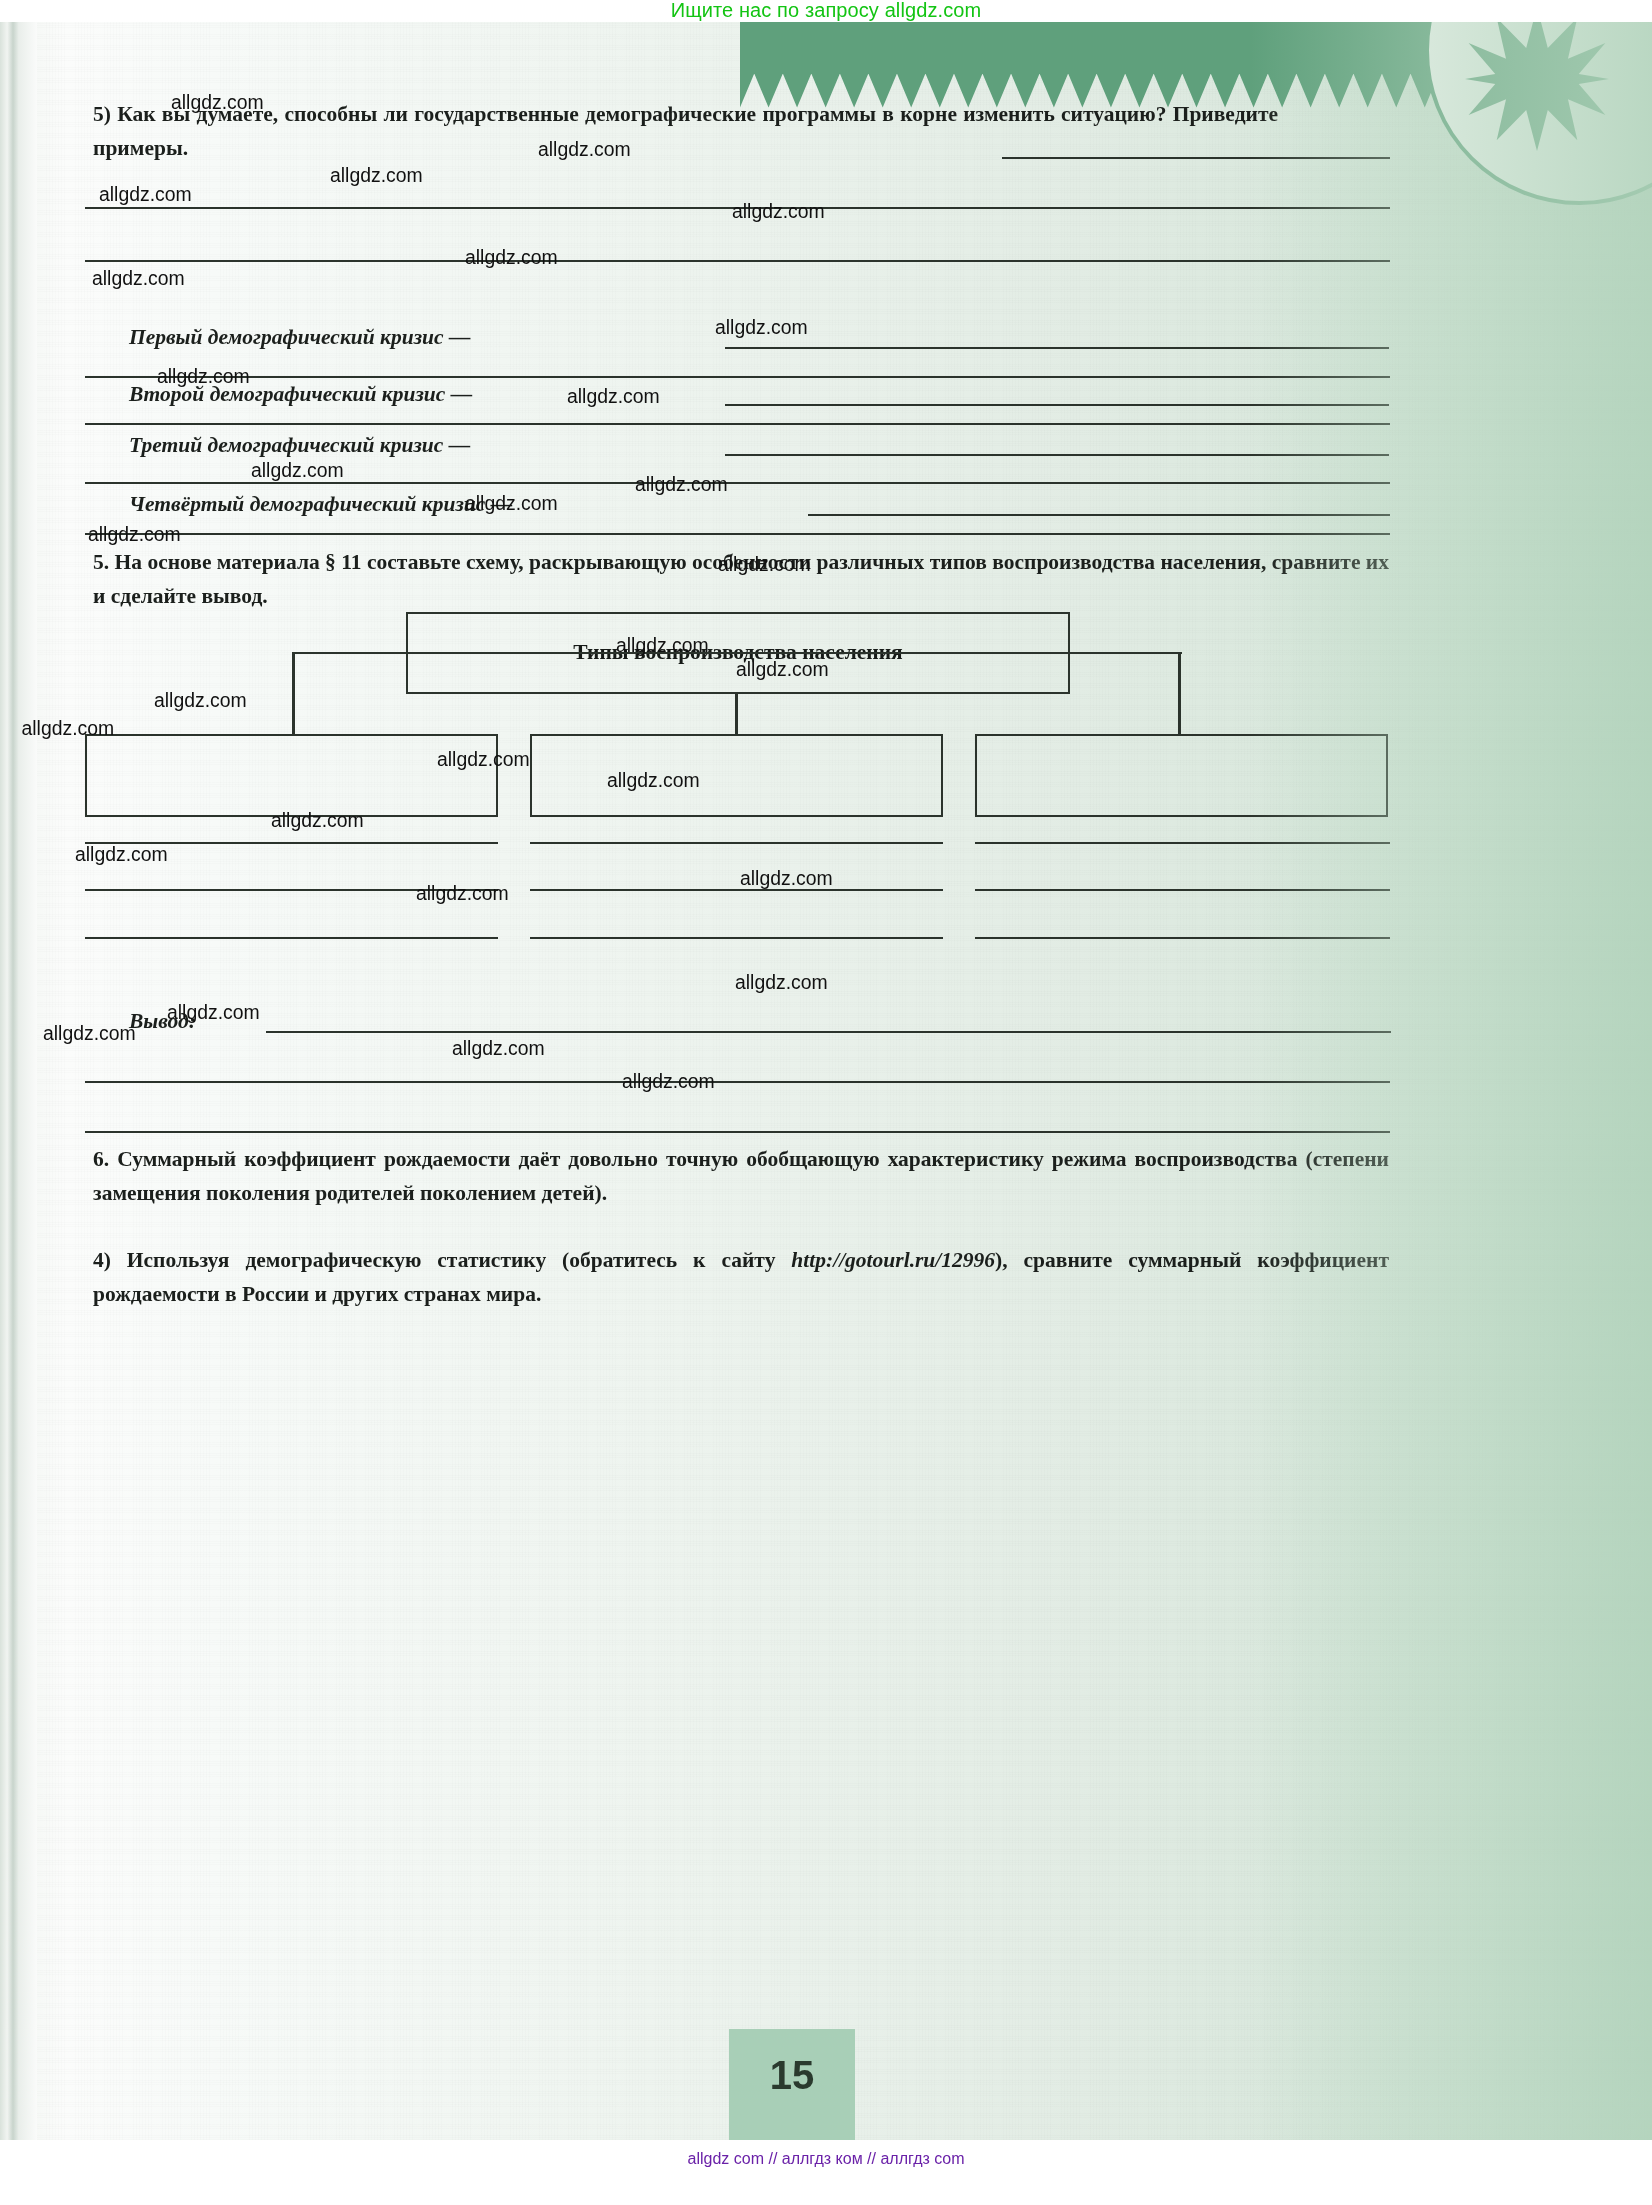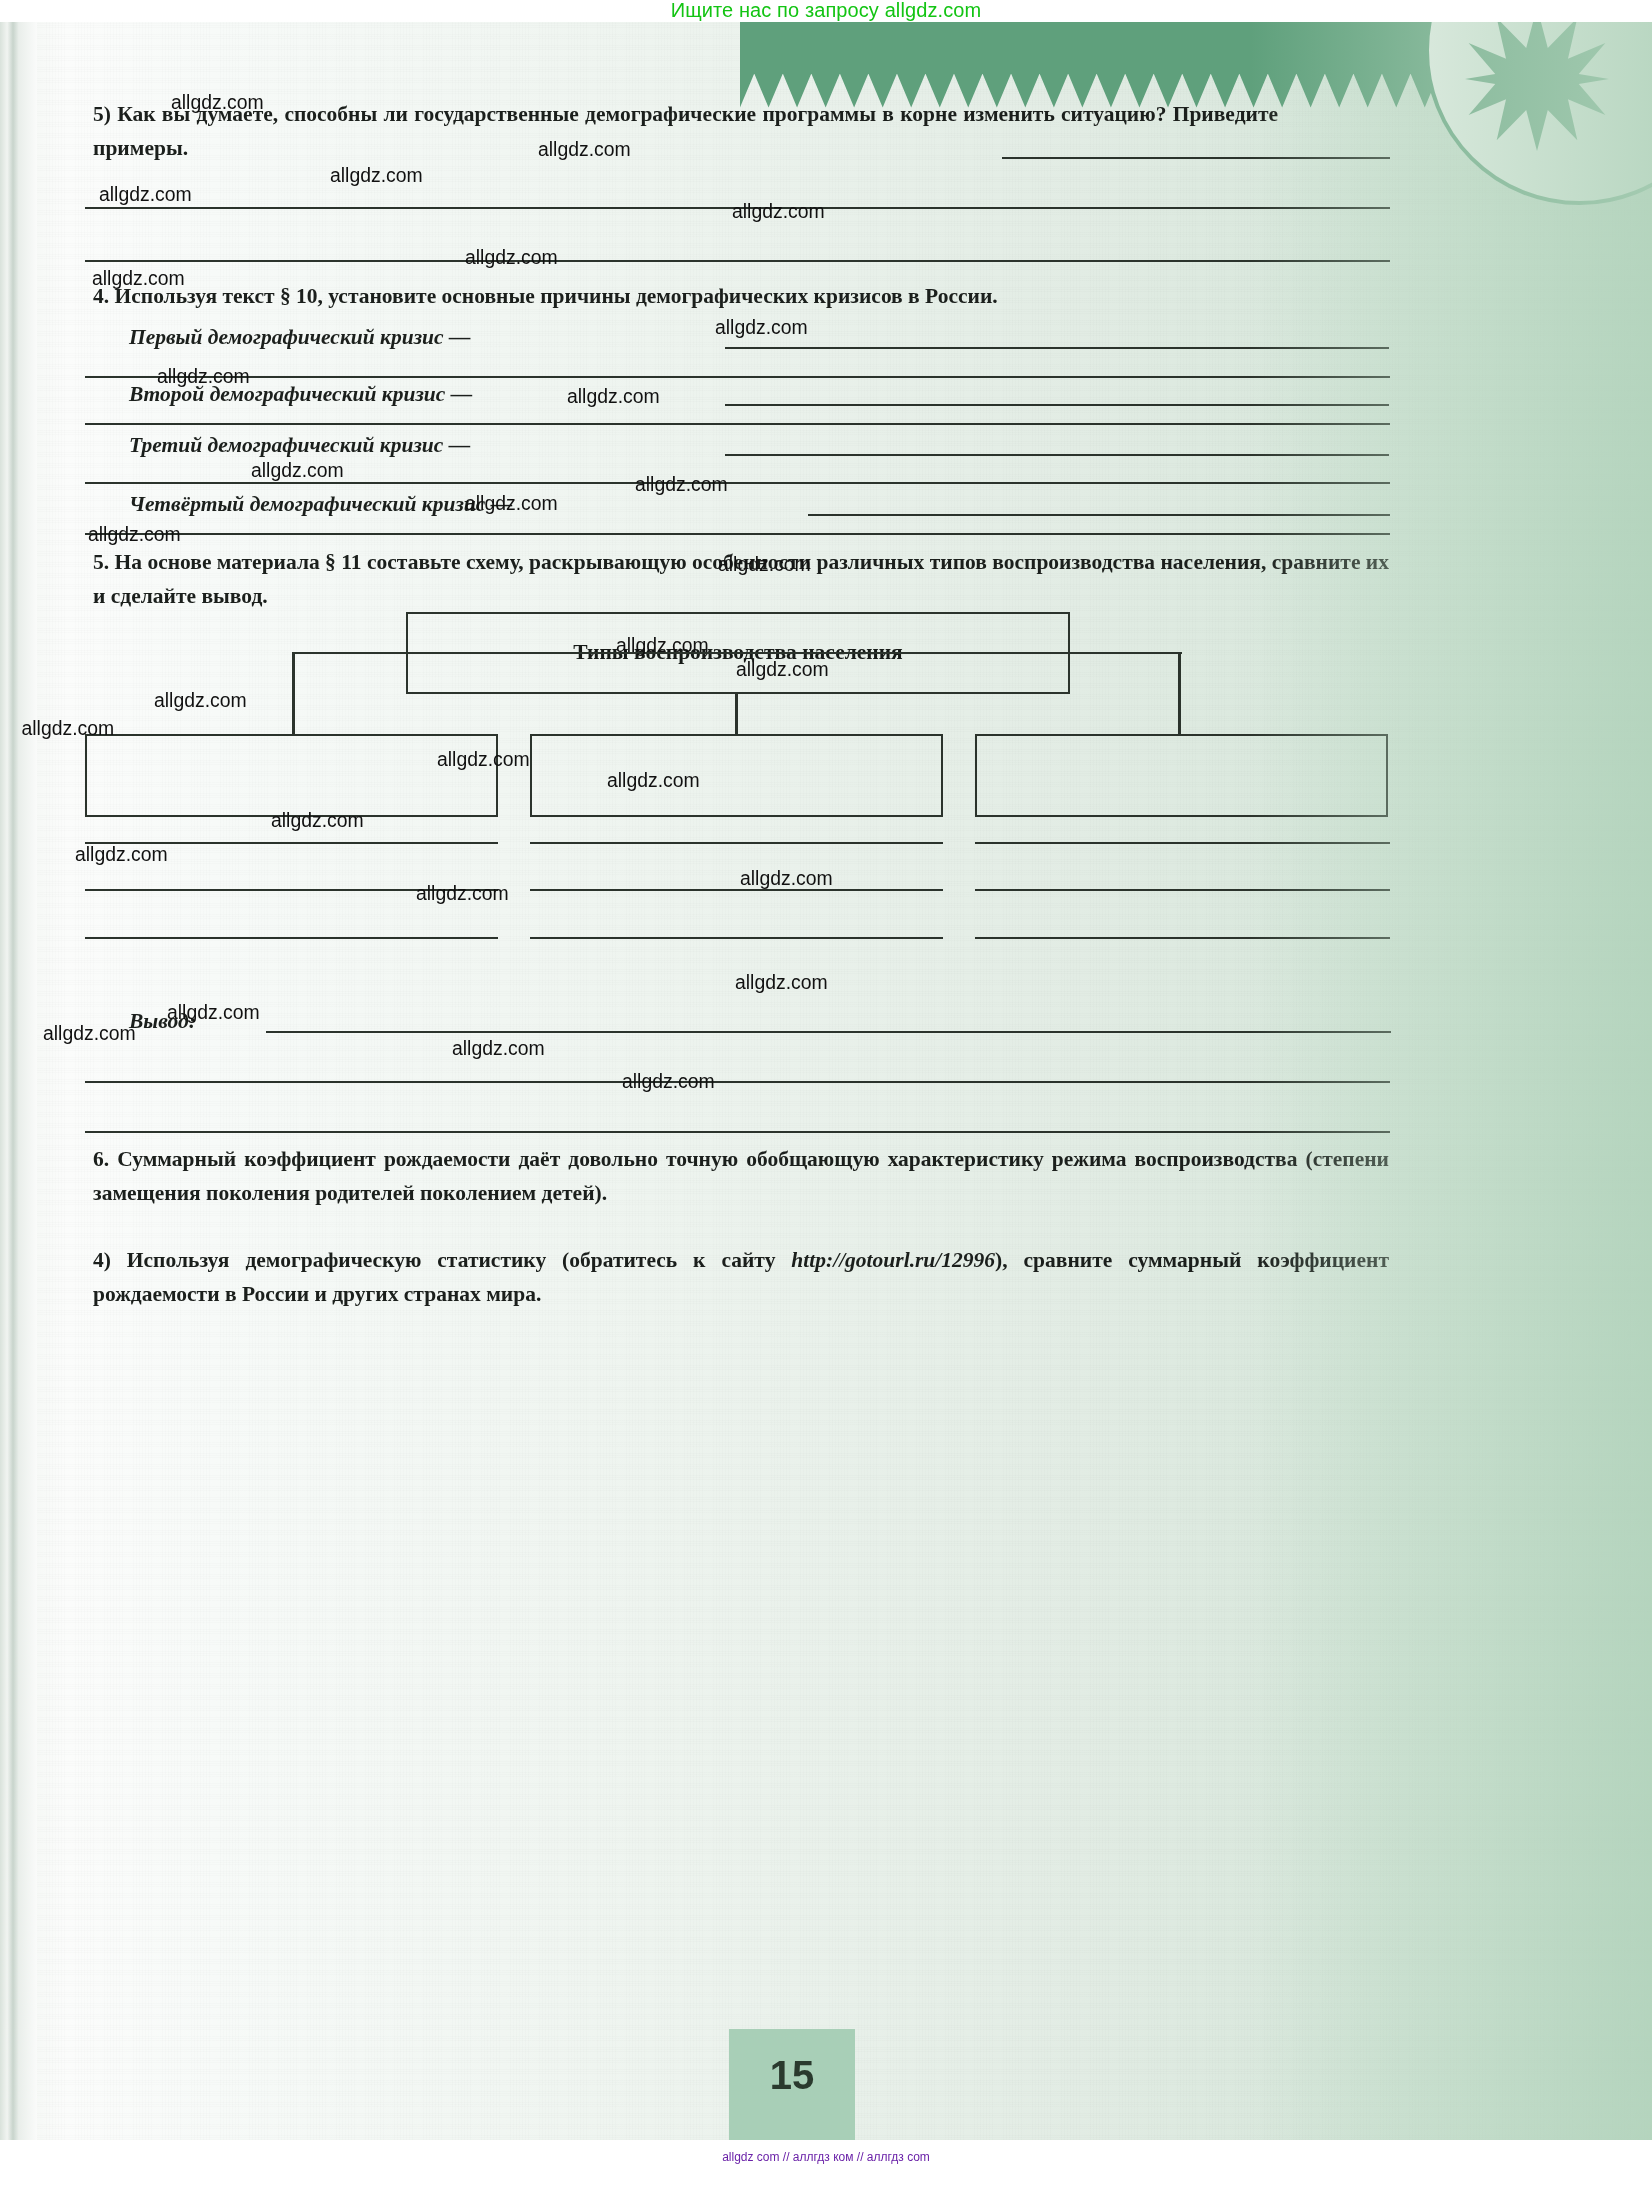--- a/index.html
+++ b/index.html
@@ -211,21 +211,21 @@
     left: 0; top: 2140px;
     width: 1652px; height: 65px;
     background: #ffffff;
     display: flex;
     align-items: flex-start;
     justify-content: center;
     padding-top: 10px;
   }
   .footer-text {
     font-family: "Liberation Sans", sans-serif;
-    font-size: 12px;
+    font-size: 16px;
     color: #6a21a8;
     white-space: nowrap;
   }
 
   
   .wm {
     position: absolute;
     font-family: "Liberation Sans", sans-serif;
     color: #111;
     white-space: nowrap;
@@ -255,23 +255,20 @@
     <div class="content">
 
       <div class="para" style="left:93px; top:75px; width:1185px;">
         <span>5) Как вы думаете, способны ли государственные демографические програм­мы в корне изменить ситуацию? Приведите примеры.</span>
       </div>
 
       <div class="rule" style="left:1002px; top:135px; width:388px;"></div>
       <div class="rule" style="left:85px;  top:185px; width:1305px;"></div>
       <div class="rule" style="left:85px;  top:238px; width:1305px;"></div>
 
-      <div class="para" style="left:93px; top:257px; width:1296px;">
-        <span>4. Используя текст § 10, установите основные причины демографических кризисов в России.</span>
-      </div>
 
       <div class="subhead" style="left:129px; top:303px;">Первый демографический кризис —</div>
       <div class="rule" style="left:725px; top:325px; width:664px;"></div>
       <div class="rule" style="left:85px;  top:354px; width:1305px;"></div>
 
       <div class="subhead" style="left:129px; top:360px;">Второй демографический кризис —</div>
       <div class="rule" style="left:725px; top:382px; width:664px;"></div>
       <div class="rule" style="left:85px;  top:401px; width:1305px;"></div>
 
       <div class="subhead" style="left:129px; top:411px;">Третий демографический кризис —</div>

